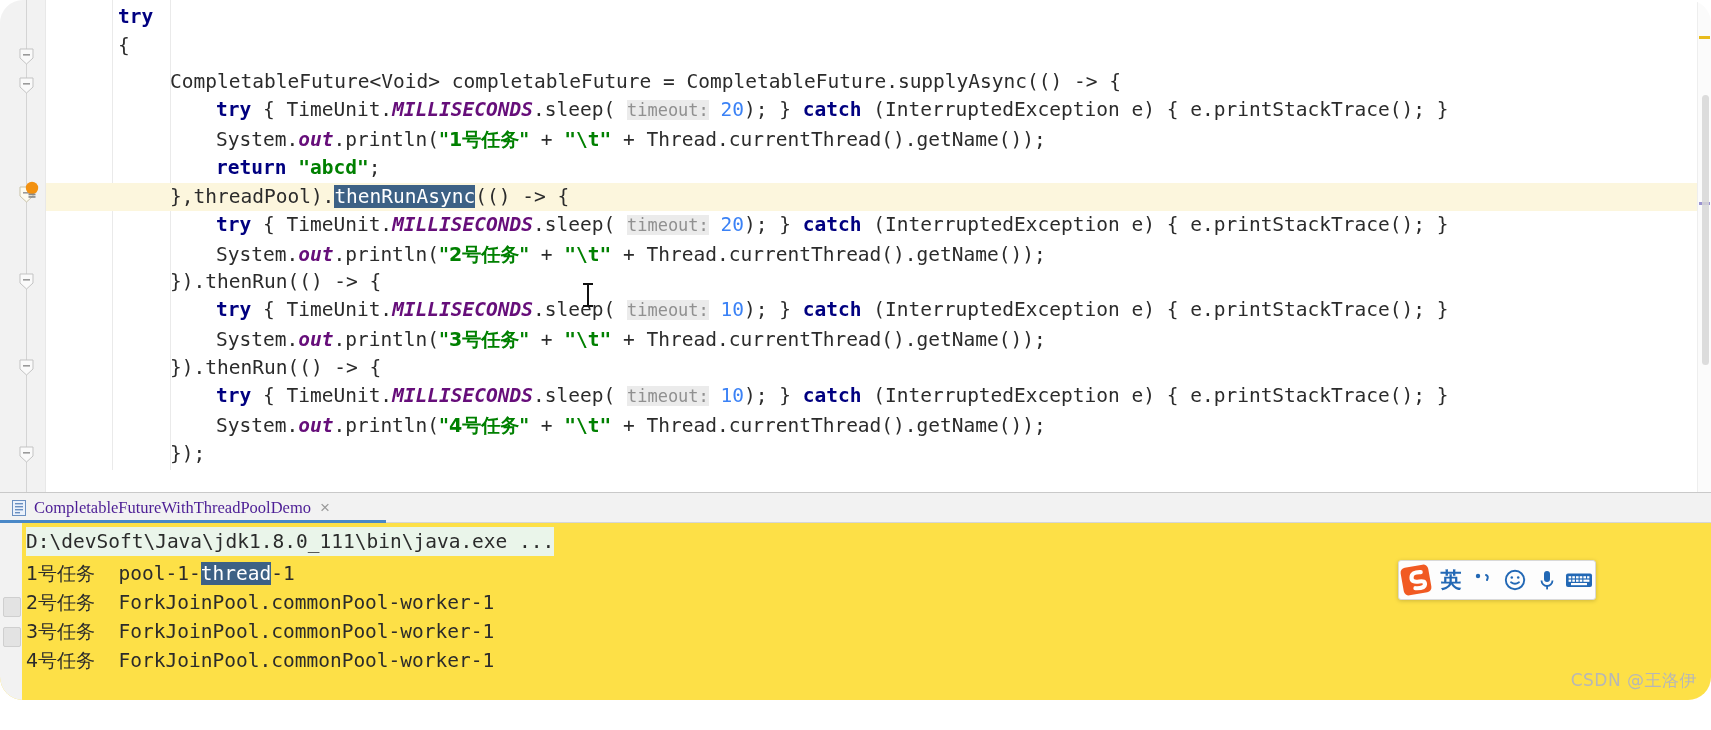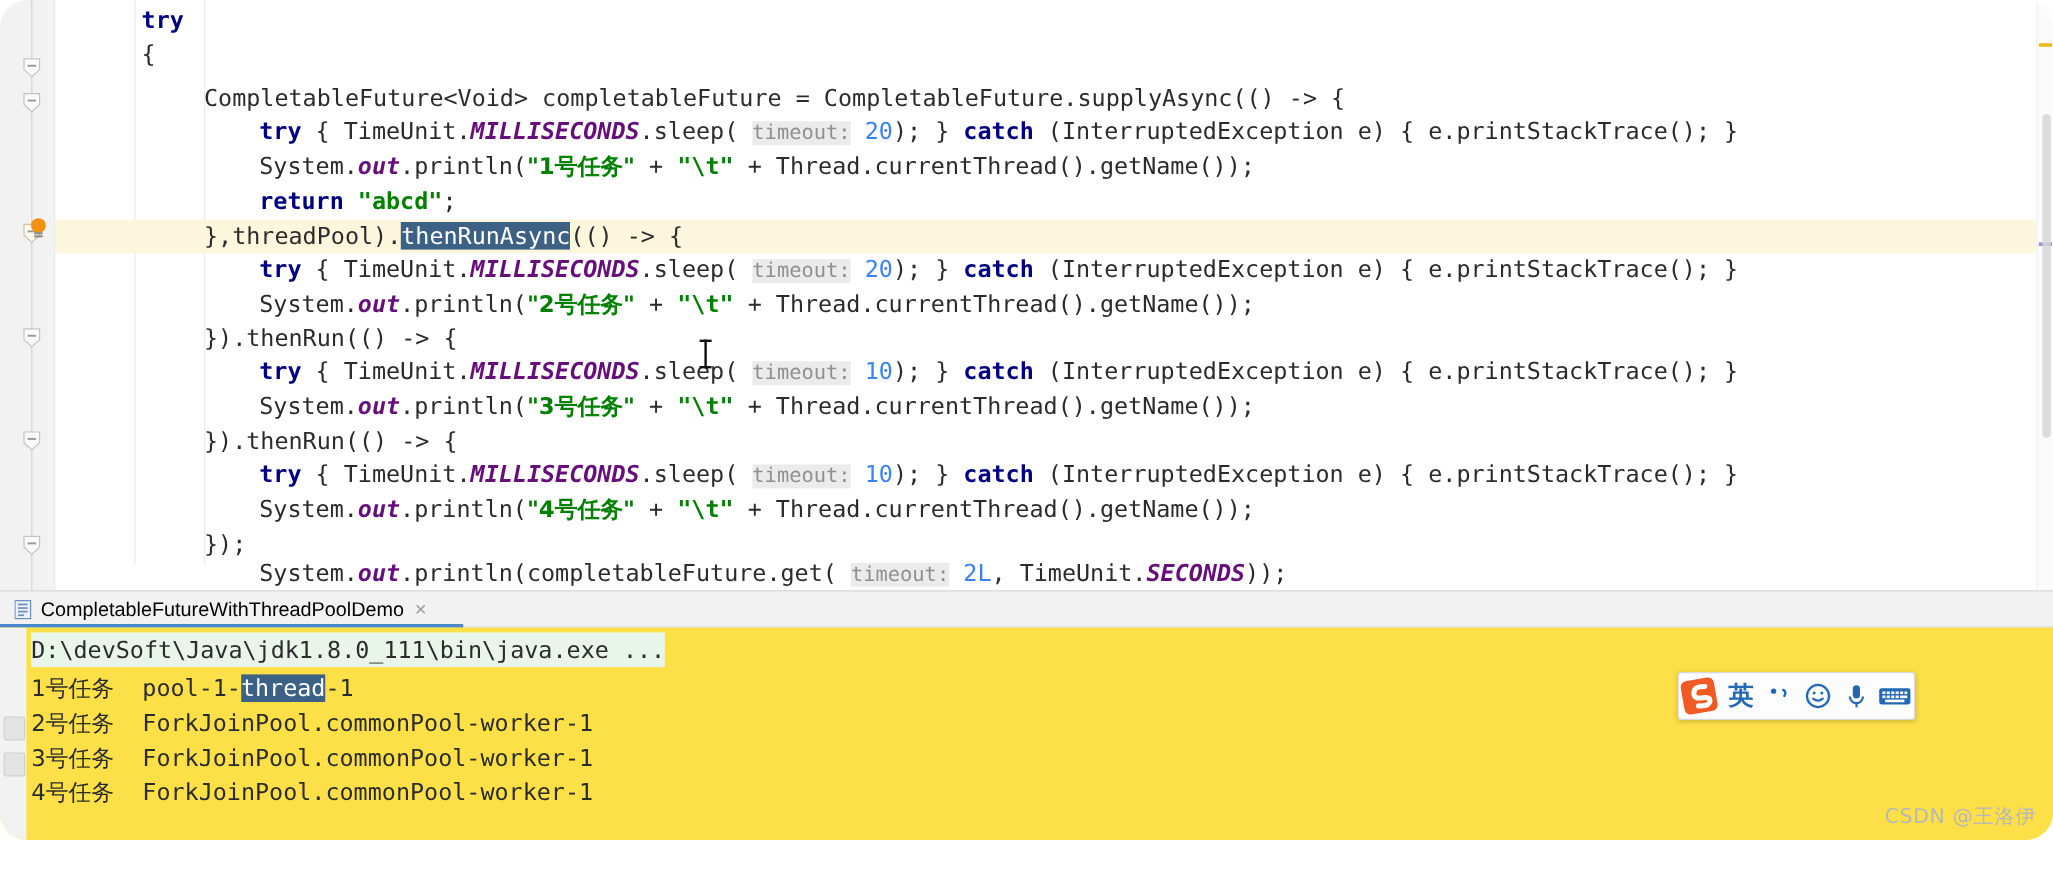--- a/index.html
+++ b/index.html
@@ -47,21 +47,21 @@
   .mk{position:absolute;right:1px;width:11px;height:3px;}
   .vscroll-track{position:absolute;right:2px;top:95px;width:7px;height:270px;background:#d6d6d6;border-radius:4px;opacity:.85;}
 
   
   .console{position:absolute;left:0;top:492px;width:1711px;height:238px;background:#ffffff;border-top:1px solid #c9c9c9;}
   .tabrow{position:absolute;left:0;top:0;width:1711px;height:30px;background:#f2f2f2;}
   .tabrow-line{position:absolute;left:0;top:29px;width:1711px;height:1px;background:#d6d6d6;}
   .tab{position:absolute;left:6px;top:0;height:30px;display:flex;align-items:center;gap:7px;padding:0 6px;}
   .tab-underline{position:absolute;left:0;top:27px;width:386px;height:3px;background:#4a88c7;}
   .tab-icon{width:15px;height:17px;position:relative;flex:none;}
-  .tab-label{font-family:Liberation Sans, sans-serif;font-size:16.5px;color:#000000;}
+  .tab-label{font-family:Liberation Serif, serif;font-size:16.5px;color:#4c1d95;}
   .tab-close{font-family:"Liberation Sans",sans-serif;font-size:17px;color:#9a9a9a;padding-left:2px;}
 
   .outwrap{position:absolute;left:0;top:30px;width:1711px;height:208px;background:#fde047;overflow:hidden;}
   .outgutter{position:absolute;left:0;top:0;width:22px;height:208px;background:#f2f2f2;}
   .outbtn{position:absolute;left:3px;width:16px;height:18px;background:#e3e3e3;border:1px solid #cfcfcf;border-radius:2px;}
   .outline{position:absolute;left:26px;white-space:pre;height:29px;line-height:29px;
            font-size:19.5px;font-family:"DejaVu Sans Mono","Liberation Mono",monospace;color:#2b2b2b;}
   .sysline{background:#eaf5ea;}
   .cjk{font-family:"DejaVu Sans","Liberation Sans",sans-serif;font-size:19px;}
 
@@ -169,21 +169,20 @@
       <div class="line" style="top:325px;left:170px;"><span class="plain">System.</span><span class="fld">out</span><span class="plain">.println(</span><span class="str cjk">"3号任务"</span><span class="plain"> + </span><span class="str">"\t"</span><span class="plain"> + Thread.</span><span class="mth">currentThread</span><span class="plain">().getName());</span></div>
 
       <div class="line" style="top:354px;left:124px;"><span class="plain">}).thenRun(() -&gt; {</span></div>
 
       <div class="line" style="top:382px;left:170px;"><span class="kw">try</span><span class="plain"> { TimeUnit.</span><span class="fld">MILLISECONDS</span><span class="plain">.sleep( </span><span class="hint">timeout:</span><span class="plain"> </span><span class="num">10</span><span class="plain">); } </span><span class="kw">catch</span><span class="plain"> (InterruptedException e) { e.printStackTrace(); }</span></div>
 
       <div class="line" style="top:411px;left:170px;"><span class="plain">System.</span><span class="fld">out</span><span class="plain">.println(</span><span class="str cjk">"4号任务"</span><span class="plain"> + </span><span class="str">"\t"</span><span class="plain"> + Thread.</span><span class="mth">currentThread</span><span class="plain">().getName());</span></div>
 
       <div class="line" style="top:440px;left:124px;"><span class="plain">});</span></div>
 
-      <div class="line" style="top:464px;left:170px;"><span class="plain">System.</span><span class="fld">out</span><span class="plain">.println(completableFuture.get( </span><span class="hint">timeout:</span><span class="plain"> </span><span class="num">2L</span><span class="plain">, TimeUnit.</span><span class="fld">SECONDS</span><span class="plain">));</span></div>
 
       <div class="mousecaret"></div>
     </div>
 
     <div class="markerbar">
       <div class="mk" style="top:36px;background:#e8bb1c;"></div>
       <div class="mk" style="top:202px;background:#9a93d0;"></div>
       <div class="vscroll-track"></div>
     </div>
   </div>

